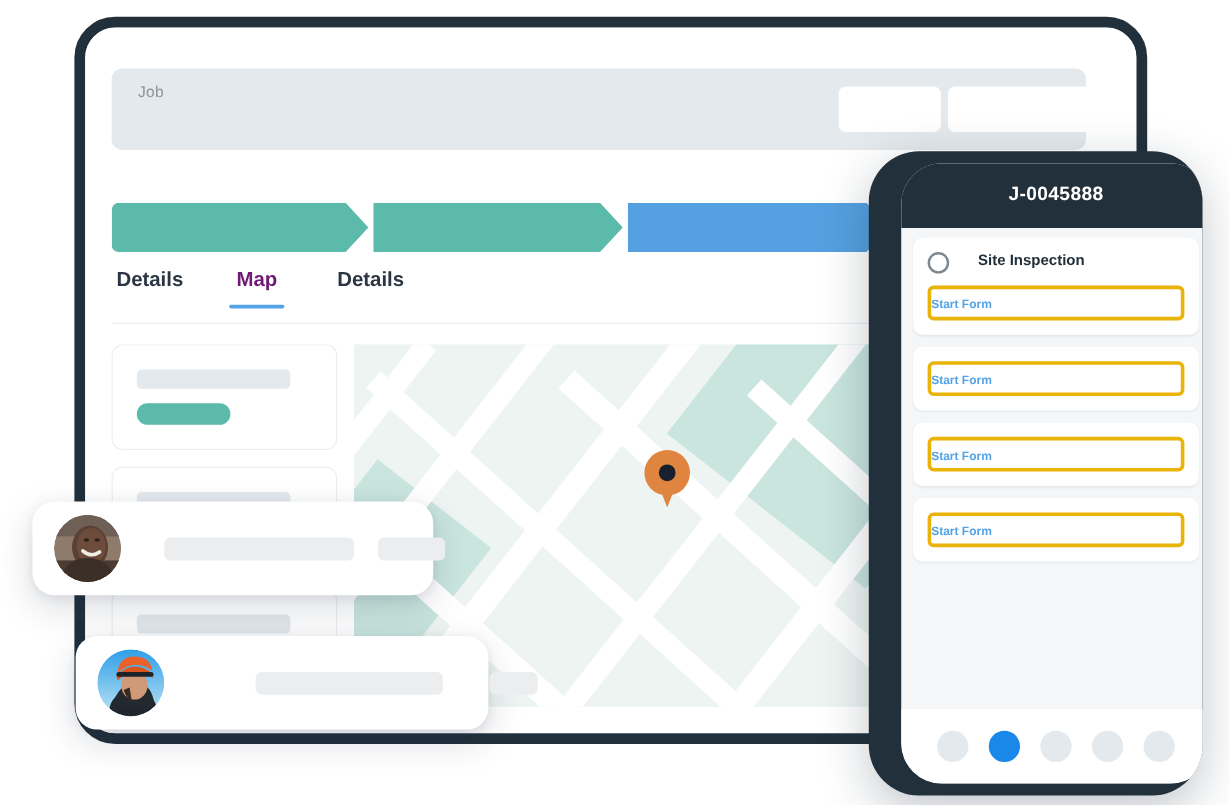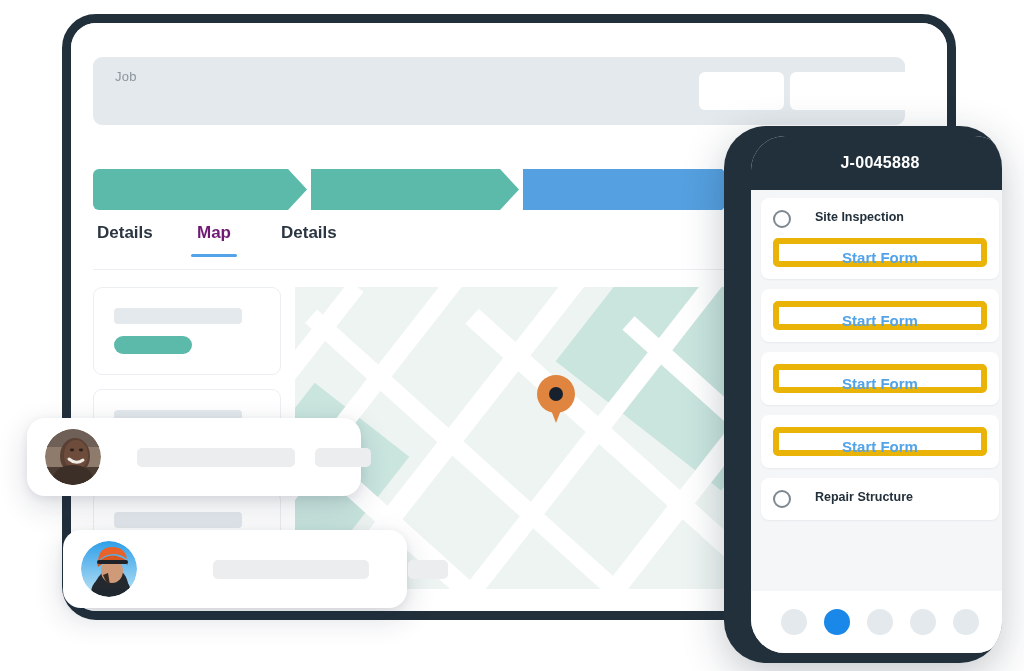--- a/index.html
+++ b/index.html
@@ -332,26 +332,26 @@
     font-size: 12.5px;
     font-weight: bold;
     color: #22303c;
     white-space: nowrap;
   }
   .task-btn {
     display: block;
     width: 100%;
     height: 29px;
     line-height: 27px;
-    text-align: center;
-    background: #ffffff;
-    border: 6px solid #eab308;
+    text-align: left;
+    background: #ffffff;
+    border: 3px solid #eab308;
     border-radius: 5px;
     color: #53a3e8;
-    font-size: 15px;
+    font-size: 10px;
     font-weight: bold;
     cursor: pointer;
   }
   .task-card.partial { padding-bottom: 2px; }
 
   #phone-dots {
     position: absolute;
     left: 0;
     bottom: 0;
     width: 258px;
@@ -519,26 +519,20 @@
         </div>
 
         <div class="task-card">
           <div class="task-btn">Start Form</div>
         </div>
 
         <div class="task-card">
           <div class="task-btn">Start Form</div>
         </div>
 
-        <div class="task-card partial">
-          <div class="task-head">
-            <div class="task-radio"></div>
-            <div class="task-label">Repair Structure</div>
-          </div>
-        </div>
 
       </div>
 
       <div id="phone-dots">
         <div class="dot"></div>
         <div class="dot active"></div>
         <div class="dot"></div>
         <div class="dot"></div>
         <div class="dot"></div>
       </div>

